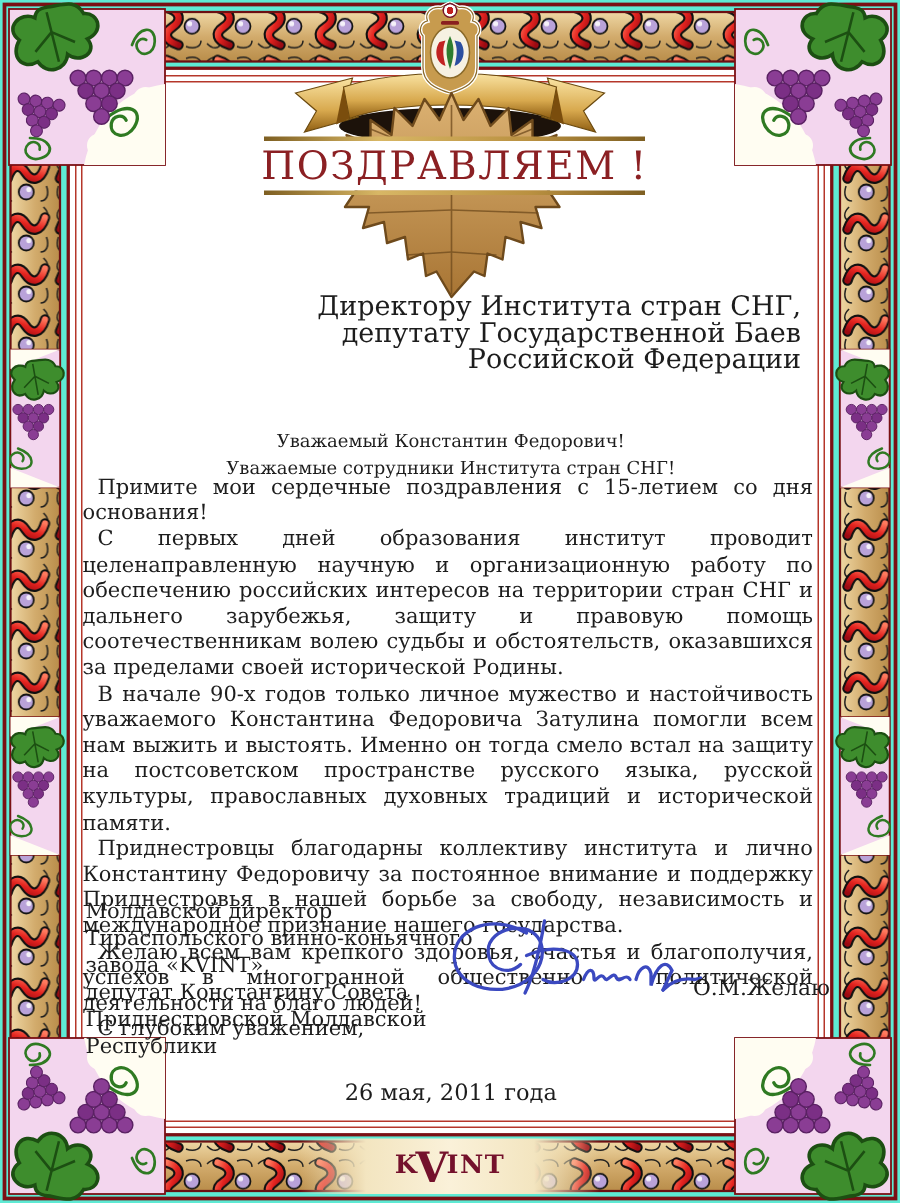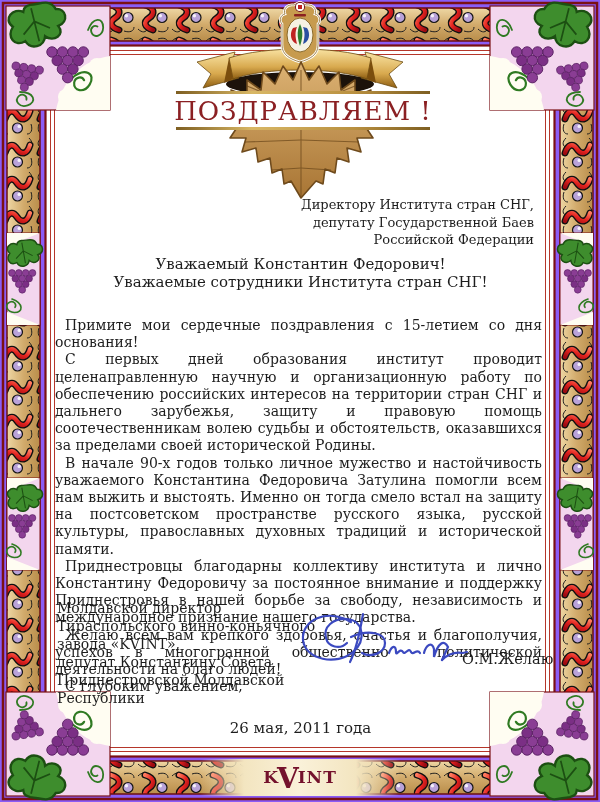--- a/index.html
+++ b/index.html
@@ -1,37 +1,37 @@
 <!DOCTYPE html>
 <html><head>
 <meta charset="utf-8">
 <style>
   html,body{margin:0;padding:0;background:#fff;}
   .page{
-    position:relative;width:600px;height:802px;background:#8b5cf6;overflow:hidden;
+    position:relative;width:600px;height:802px;background:#5eead4;overflow:hidden;
     font-family:"DejaVu Serif","Liberation Serif",serif;color:#1d1d1d;
   }
   .abs{position:absolute;}
   
   #frame-svg{position:absolute;left:0;top:0;width:600px;height:802px;}
   
   .rule{position:absolute;left:176px;width:254px;height:3px;
         background:linear-gradient(90deg,#7e5f22,#d8b765 30%,#b99040 70%,#7e5f22);}
   .title-band{
     position:absolute;left:176px;top:94px;width:254px;height:33px;background:#fff;
     display:flex;align-items:center;justify-content:center;
   }
   .title-band span{
     font-size:26px;color:#8b2023;letter-spacing:1px;font-weight:400;white-space:nowrap;
   }
   
   .recipient{position:absolute;left:180px;top:196px;width:354px;text-align:right;
-             font-size:13px;line-height:17.6px;}
-  .salutation{position:absolute;left:57px;top:255px;width:487px;text-align:center;
-              font-size:15px;line-height:18px;}
+             font-size:18px;line-height:17.6px;}
+  .salutation{position:absolute;left:57px;top:285px;width:487px;text-align:center;
+              font-size:12px;line-height:18px;}
   .letter-body{position:absolute;left:55px;top:317px;width:487px;
                font-size:14px;line-height:17.2px;text-align:justify;}
   .letter-body p{margin:0;text-indent:10px;}
   .signoff{position:absolute;left:57px;top:599px;width:300px;
            font-size:14px;line-height:18px;}
   .sig-name{position:absolute;left:462px;top:651px;font-size:14.5px;}
   .date-line{position:absolute;left:57px;top:719px;width:487px;text-align:center;font-size:15px;}
   
   #signature-svg{position:absolute;left:293px;top:608px;width:175px;height:66px;}
   

